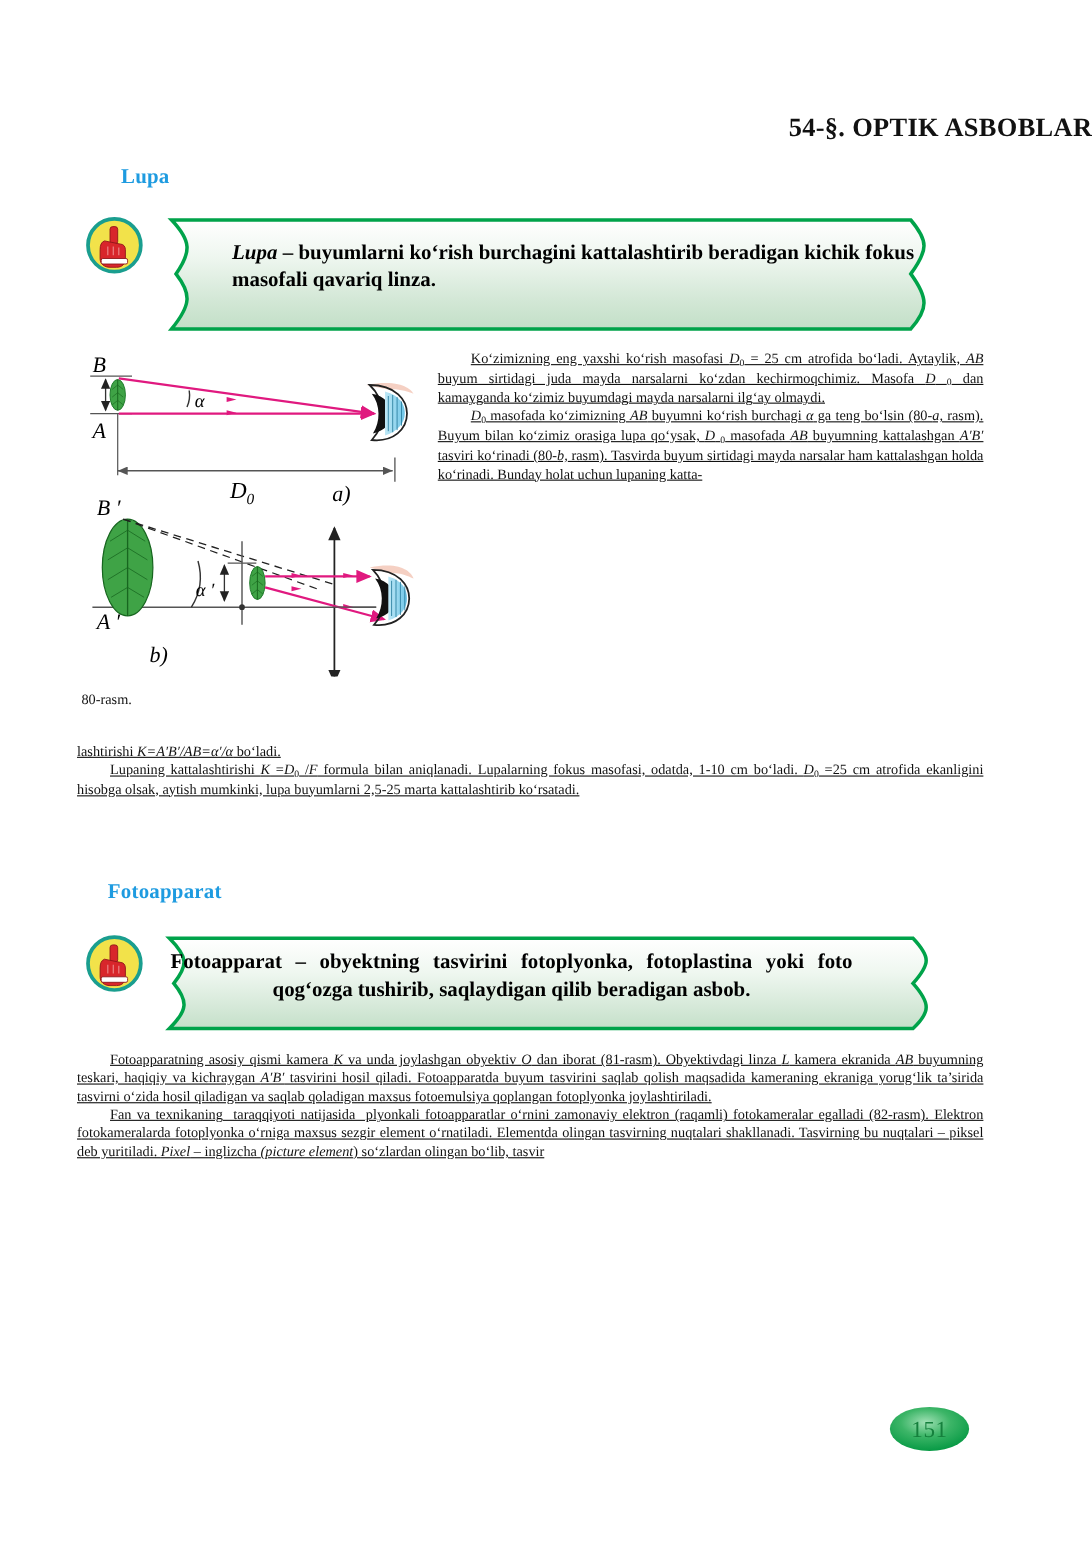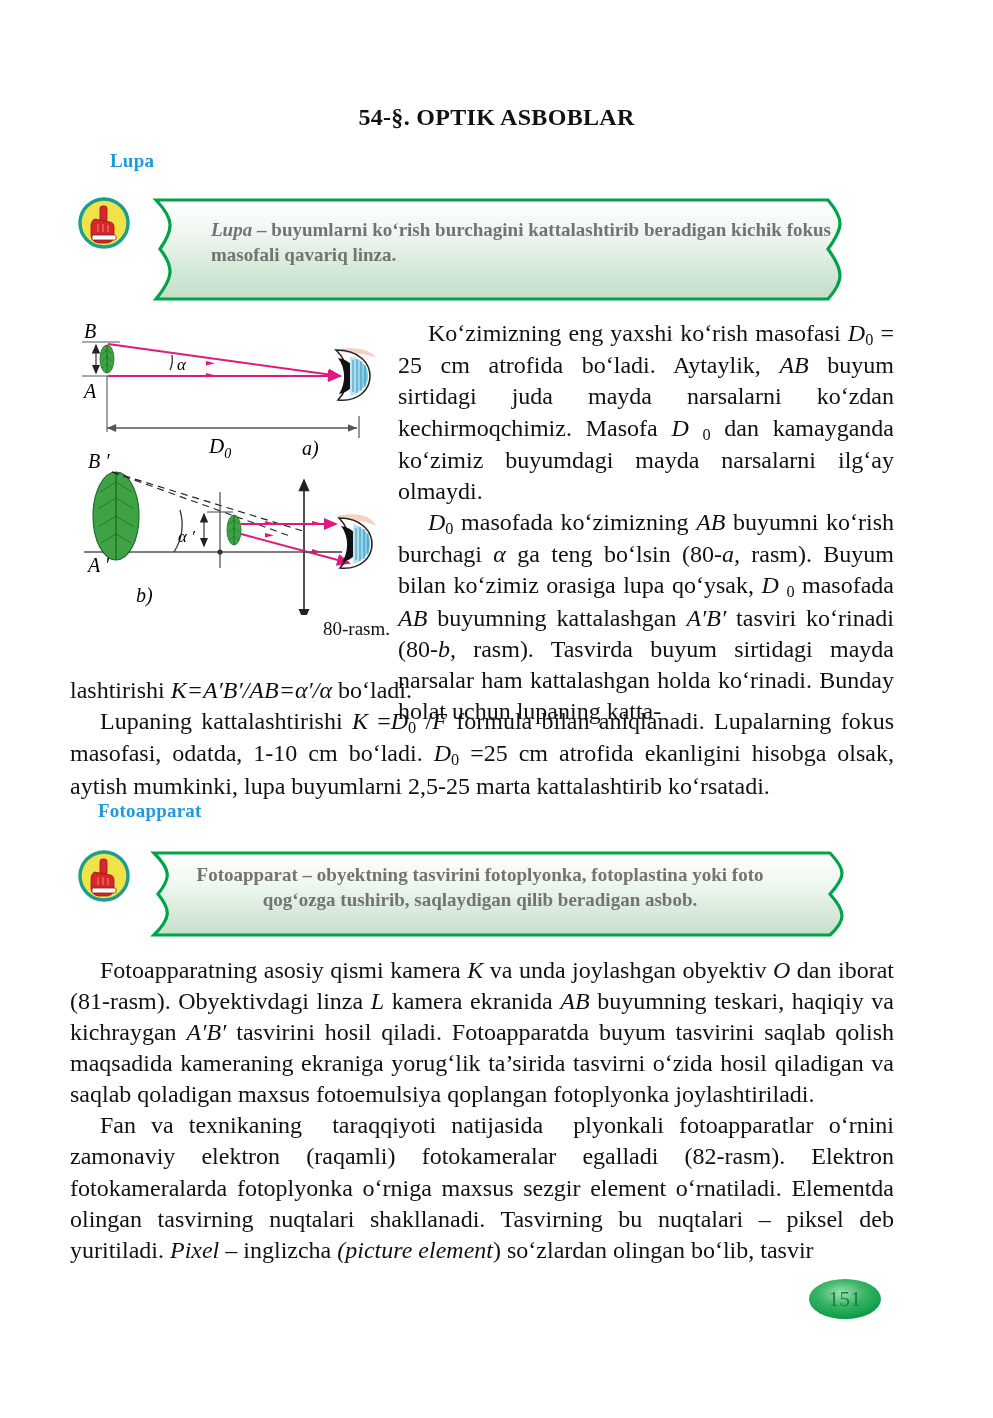--- a/index.html
+++ b/index.html
@@ -21,21 +21,21 @@
     left: 0; top: 0;
     width: 993px;
     height: 1418px;
   }
 
   
   .section-title {
     position: absolute;
     left: 0; top: 104px;
     width: 993px;
-    text-align: center;
+    text-align: right;
     font-size: 24px;
     font-weight: bold;
     letter-spacing: 0.3px;
   }
 
   
   .subheading {
     position: absolute;
     font-size: 19px;
     font-weight: bold;
@@ -59,43 +59,44 @@
     position: absolute;
     top: 0;
   }
   .callout .boxtext {
     position: absolute;
     font-size: 19px;
     font-weight: bold;
     line-height: 1.33;
     text-align: justify;
     text-align-last: left;
-    color: #737373;
+    color: #000000;
   }
   .callout .boxtext i { font-style: italic; }
 
   #callout-lupa { left: 78px; top: 197px; width: 780px; height: 105px; }
   #callout-lupa .boxwrap { left: 60px; width: 720px; height: 105px; }
   #callout-lupa .boxtext { left: 133px; top: 20px; width: 620px; }
 
   #callout-foto { left: 78px; top: 850px; width: 780px; height: 88px; }
   #callout-foto .boxwrap { left: 60px; width: 720px; height: 88px; }
   #callout-foto .boxtext {
-    left: 92px; top: 12px; width: 620px;
-    text-align: center; text-align-last: center;
+    left: 77px; top: 12px; width: 620px;
+    text-align-last: center;
   }
 
   
   .body-col {
     position: absolute;
-    font-size: 24px;
+    font-size: 13px;
     line-height: 1.295;
     text-align: justify;
     text-align-last: left;
     color: #111;
+    text-decoration: underline;
   }
   .body-col p { margin: 0; }
   .body-col p.indent { text-indent: 30px; }
   .body-col i { font-style: italic; }
 
   #col-right {
     left: 398px; top: 318px; width: 496px;
   }
   #para-after-figure {
     left: 70px; top: 655px; width: 824px; margin-top: 20px;
@@ -110,24 +111,24 @@
   }
 
   
   #figure80 {
     position: absolute;
     left: 74px; top: 320px;
     width: 316px; height: 330px;
   }
   #figure80 .fig-caption {
     position: absolute;
-    left: 0; top: 298px;
+    left: 0; top: 308px;
     width: 316px;
-    text-align: right;
-    font-size: 19px;
+    text-align: left;
+    font-size: 13px;
   }
 
   
   #page-number {
     position: absolute;
     left: 808px; top: 1277px;
     width: 74px; height: 44px;
   }
   #page-number .pn-text {
     position: absolute;

